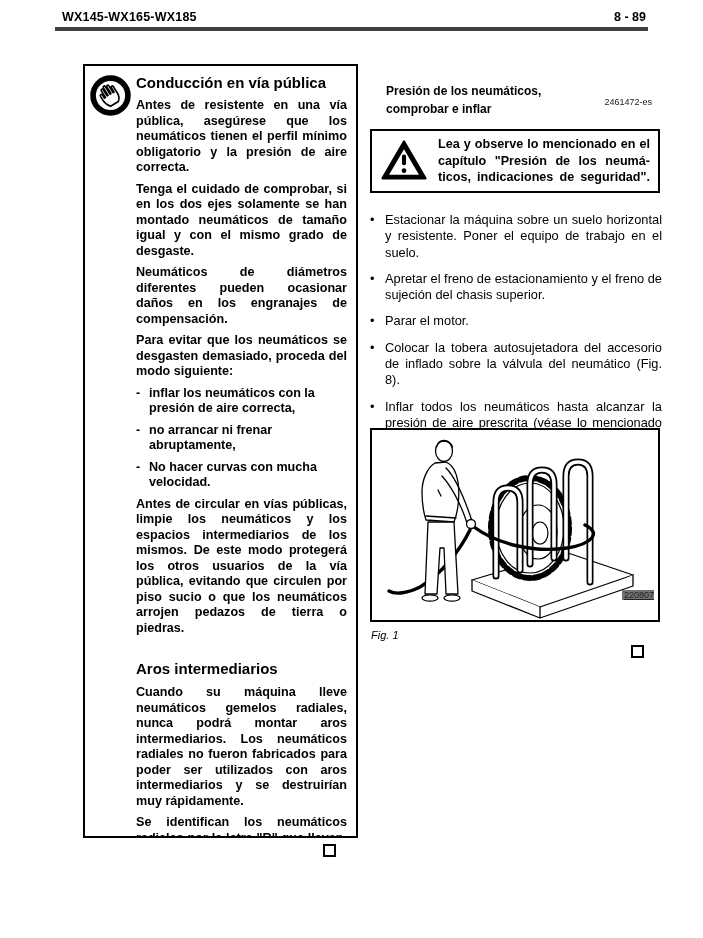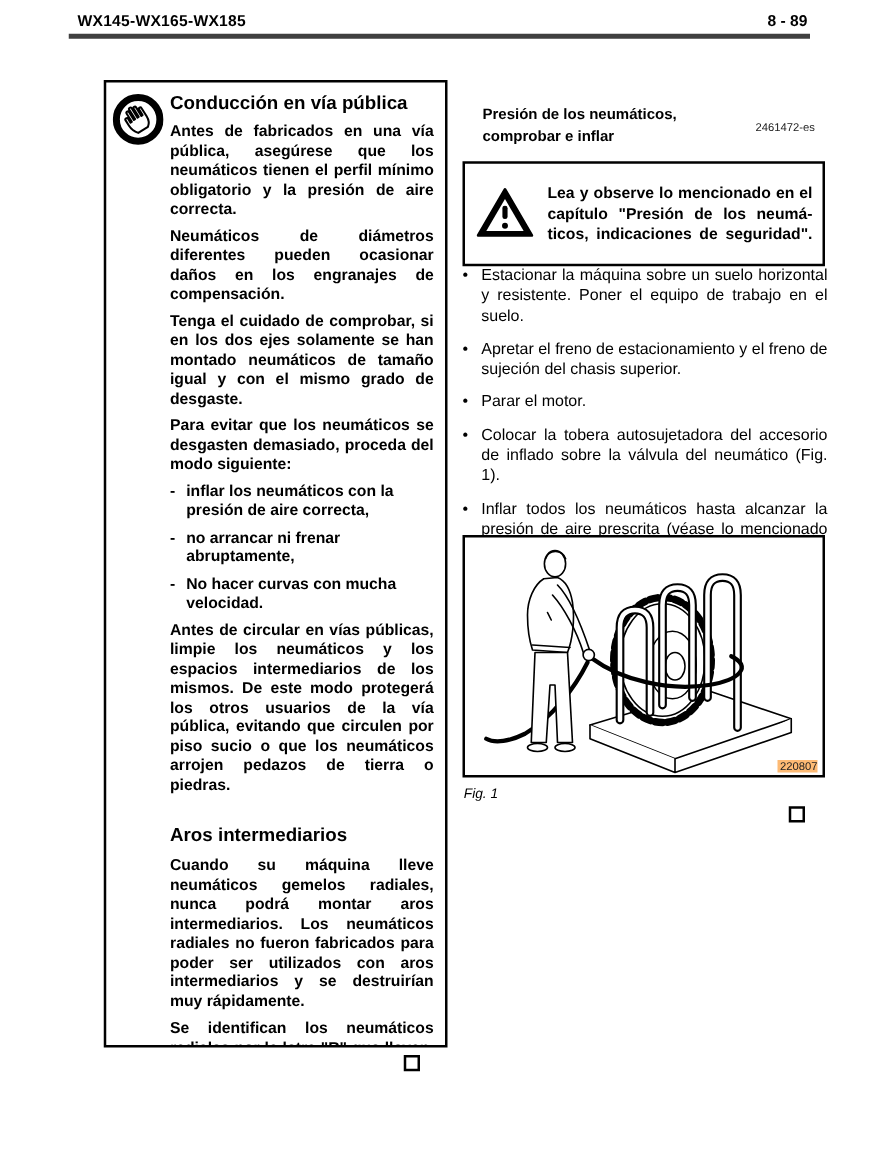--- a/index.html
+++ b/index.html
@@ -40,40 +40,40 @@
   .end-square { position:absolute; width:9px; height:9px; border:2px solid #000; background:#fff; }
   #left-end-square  { left:323px; top:844px; }
   #right-end-square { left:631px; top:645px; }
 
   
   .rightcol { position:absolute; left:370px; top:67px; width:290px; height:60px; }
   .rc-heading { font-size:12px; font-weight:bold; line-height:17.5px; white-space:pre-line; margin:16px; }
   .rc-code { position:absolute; top:30px; right:8px; font-size:9px; color:#222;text-align:right; }
 
   .warnbox {
-    position:absolute; left:370px; top:129px; width:290px; height:84px;
+    position:absolute; left:370px; top:129px; width:290px; height:64px;
     border:2px solid #000; box-sizing:border-box; display:flex; align-items:center;
   }
   .warn-icon { flex:none; width:46px; height:42px; margin:0 11px 0 9px; }
   .warn-text {
     font-size:12.6px; font-weight:bold; line-height:16.5px; white-space:pre-line;
     text-align:justify; text-align-last:justify; padding-right:8px; flex:1;
   }
 
   .bullets { position:absolute; left:370px; top:212px; width:292px; }
   .bullet { display:flex; font-size:12.8px; line-height:16.3px; margin-bottom:10px; }
   .bullet .dot { flex:none; width:15px; }
   .bullet .btext { text-align:justify; flex:1; }
 
   .figbox {
     position:absolute; left:370px; top:428px; width:290px; height:194px;
     border:2px solid #000; box-sizing:border-box; background:#fff;
   }
   .figbox svg { display:block; width:100%; height:100%; }
-  .fig-code { position:absolute; right:4px; bottom:2px; font-size:9px; color:#222; background:#fdba74; padding-left:2px; }
+  .fig-code { position:absolute; right:4px; bottom:20px; font-size:9px; color:#222; background:#737373; padding-left:2px;text-decoration:underline; }
   .fig-caption { position:absolute; left:371px; top:629px; font-size:11px; font-style:italic; }
 </style>
 </head>
 <body>
 
 <div id="page">
 
   <div class="header">
     <span class="model">WX145-WX165-WX185</span>
     <span class="pageno">8 - 89</span>
@@ -83,23 +83,23 @@
     <span class="leftbox-icon">
       <svg viewBox="0 0 40 40" xmlns="http://www.w3.org/2000/svg">
         <circle cx="20" cy="20" r="17" fill="#fff" stroke="#000" stroke-width="5.5"></circle>
         <g transform="rotate(-32 20 20)">
           <path fill="#fff" stroke="#000" stroke-width="1.6" stroke-linejoin="round" d="M14.5 29 C12.5 26.5 11.3 23.5 11.3 20.5 L11.3 15.5 C11.3 13.9 13.6 13.9 13.6 15.5 L13.6 19 L14.8 19 L14.8 11.5 C14.8 9.9 17 9.9 17 11.5 L17 18.6 L18.1 18.6 L18.1 10 C18.1 8.4 20.3 8.4 20.3 10 L20.3 18.6 L21.4 18.6 L21.4 11.2 C21.4 9.6 23.6 9.6 23.6 11.2 L23.6 19 L24.7 19 L24.7 14 C24.7 12.4 26.9 12.4 26.9 14 L26.9 21.5 C26.9 25.2 25.4 27.6 23.4 29 Z"></path>
         </g>
       </svg>
     </span>
     <div class="leftbox-content">
       <div class="lb-heading">Conducción en vía pública</div>
-      <p class="lb-p">Antes de fabricados en una vía pública, asegúrese que los neumáticos tienen el perfil mínimo obligatorio y la presión de aire correcta.</p>
+      <p class="lb-p">Antes de resistente en una vía pública, asegúrese que los neumáticos tienen el perfil mínimo obligatorio y la presión de aire correcta.</p>
+      <p class="lb-p">Tenga el cuidado de comprobar, si en los dos ejes solamente se han montado neumáticos de tamaño igual y con el mismo grado de desgaste.</p>
       <p class="lb-p">Neumáticos de diámetros diferentes pueden ocasionar daños en los engranajes de compensación.</p>
-      <p class="lb-p">Tenga el cuidado de comprobar, si en los dos ejes solamente se han montado neumáticos de tamaño igual y con el mismo grado de desgaste.</p>
       <p class="lb-p">Para evitar que los neumáticos se desgasten demasiado, proceda del modo siguiente:</p>
 
       <div class="dash-item">
         <span class="dash">-</span>
         <span>inflar los neumáticos con la presión de aire correcta,</span>
       </div>
       <div class="dash-item">
         <span class="dash">-</span>
         <span>no arrancar ni frenar abruptamente,</span>
       </div>
@@ -147,21 +147,21 @@
     <div class="bullet">
       <span class="dot">•</span>
       <span class="btext">Apretar el freno de estacionamiento y el freno de sujeción del chasis superior.</span>
     </div>
     <div class="bullet">
       <span class="dot">•</span>
       <span class="btext">Parar el motor.</span>
     </div>
     <div class="bullet">
       <span class="dot">•</span>
-      <span class="btext">Colocar la tobera autosujetadora del accesorio de inflado sobre la válvula del neumático (Fig. 1).</span>
+      <span class="btext">Colocar la tobera autosujetadora del accesorio de inflado sobre la válvula del neumático (Fig. 8).</span>
     </div>
     <div class="bullet">
       <span class="dot">•</span>
       <span class="btext">Inflar todos los neumáticos hasta alcanzar la presión de aire prescrita (véase lo mencionado en "Tabla de presiones de neumáticos").</span>
     </div>
   </div>
 
   <div class="figbox">
     <svg viewBox="0 0 286 190" xmlns="http://www.w3.org/2000/svg" fill="none" stroke="#000" stroke-width="1.3" stroke-linecap="round" stroke-linejoin="round">
 

